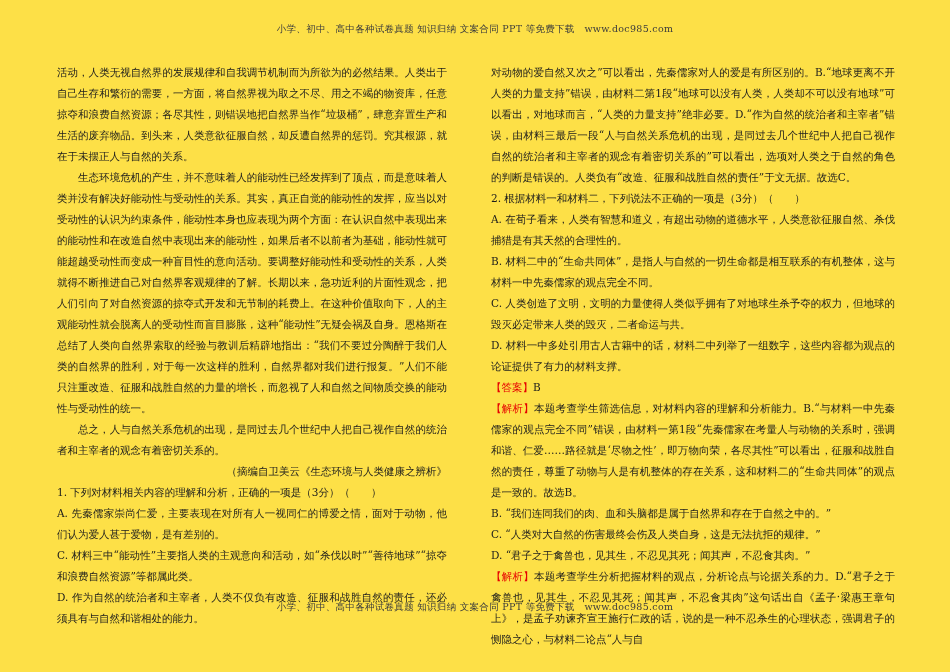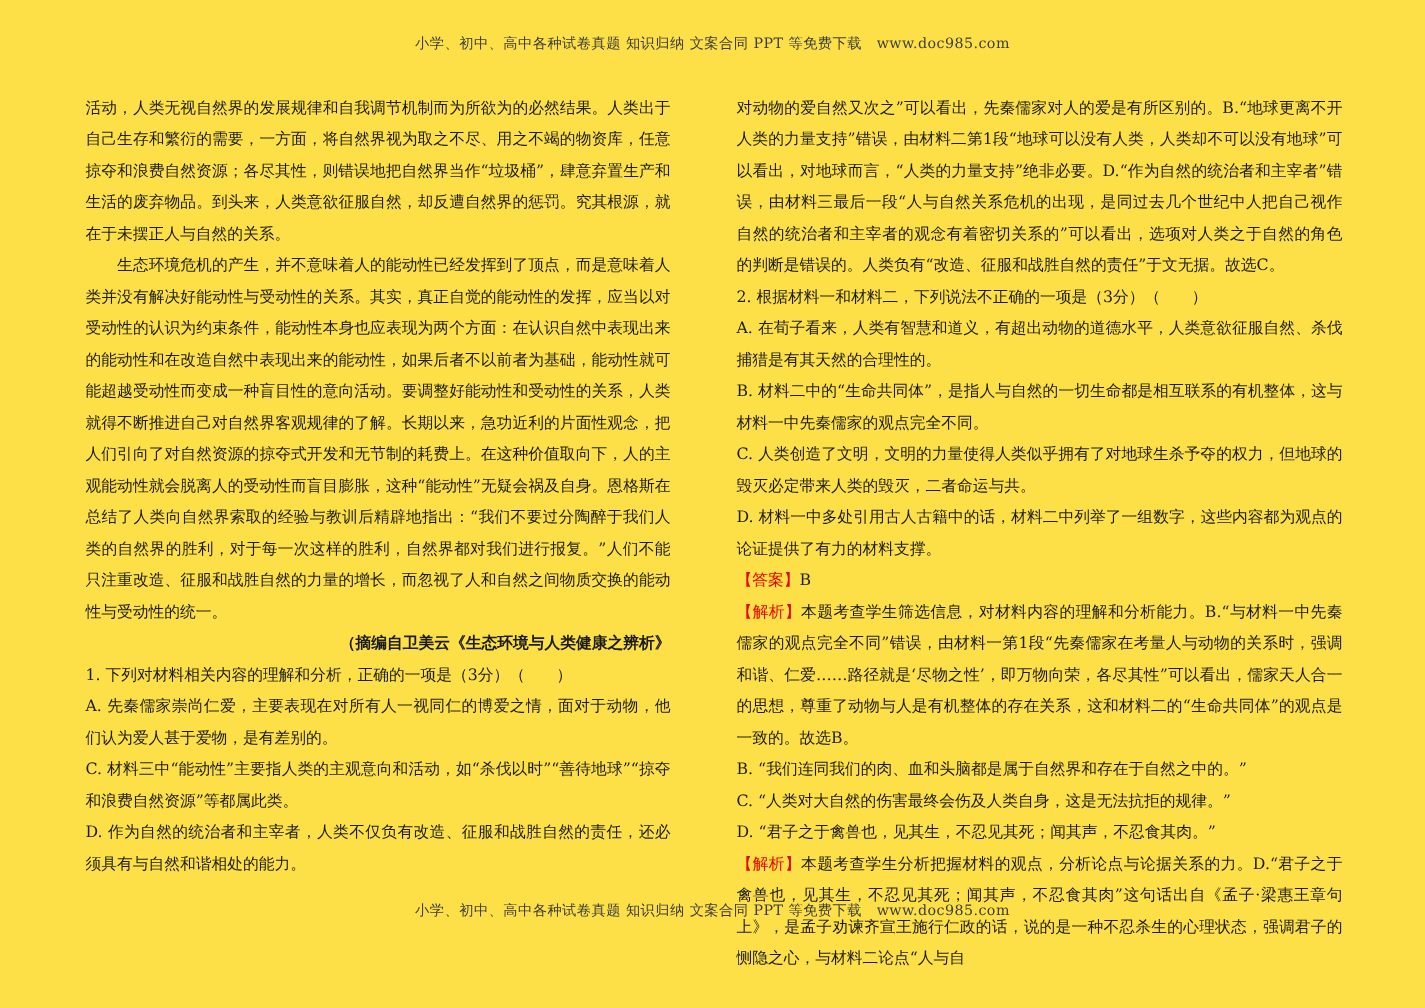--- a/index.html
+++ b/index.html
@@ -22,58 +22,59 @@
     display:flex; gap:44px; align-items:flex-start;
   }
   .col {
     width:390px; font-size:10.5px; line-height:21px;
     text-align:justify; text-justify:inter-ideograph;
     word-break:break-all; overflow-wrap:anywhere;
   }
   .col-right { width:404px; }
   .col p { margin:0; }
   .indent { text-indent:2em; }
-  .attribution { text-align:right;font-weight:bold; }
+  .attribution { text-align:right; }
   .red { color:var(--red,#e60000); }
 </style>
 </head>
 <body>
 
 <div class="page" style="background: #fde047;">
 
   <div class="pgheader">
     <span>小学、初中、高中各种试卷真题 知识归纳 文案合同 PPT 等免费下载　www.doc985.com</span>
   </div>
 
   <div class="columns">
 
     <div class="col">
       <p>活动，人类无视自然界的发展规律和自我调节机制而为所欲为的必然结果。人类出于自己生存和繁衍的需要，一方面，将自然界视为取之不尽、用之不竭的物资库，任意掠夺和浪费自然资源；各尽其性，则错误地把自然界当作“垃圾桶”，肆意弃置生产和生活的废弃物品。到头来，人类意欲征服自然，却反遭自然界的惩罚。究其根源，就在于未摆正人与自然的关系。</p>
       <p class="indent">生态环境危机的产生，并不意味着人的能动性已经发挥到了顶点，而是意味着人类并没有解决好能动性与受动性的关系。其实，真正自觉的能动性的发挥，应当以对受动性的认识为约束条件，能动性本身也应表现为两个方面：在认识自然中表现出来的能动性和在改造自然中表现出来的能动性，如果后者不以前者为基础，能动性就可能超越受动性而变成一种盲目性的意向活动。要调整好能动性和受动性的关系，人类就得不断推进自己对自然界客观规律的了解。长期以来，急功近利的片面性观念，把人们引向了对自然资源的掠夺式开发和无节制的耗费上。在这种价值取向下，人的主观能动性就会脱离人的受动性而盲目膨胀，这种“能动性”无疑会祸及自身。恩格斯在总结了人类向自然界索取的经验与教训后精辟地指出：“我们不要过分陶醉于我们人类的自然界的胜利，对于每一次这样的胜利，自然界都对我们进行报复。”人们不能只注重改造、征服和战胜自然的力量的增长，而忽视了人和自然之间物质交换的能动性与受动性的统一。</p>
+      <p class="indent">总之，人与自然关系危机的出现，是同过去几个世纪中人把自己视作自然的统治者和主宰者的观念有着密切关系的。</p>
       <p class="attribution">（摘编自卫美云《生态环境与人类健康之辨析》</p>
 
       <p>1. 下列对材料相关内容的理解和分析，正确的一项是（3分）（　　）</p>
       <p>A. 先秦儒家崇尚仁爱，主要表现在对所有人一视同仁的博爱之情，面对于动物，他们认为爱人甚于爱物，是有差别的。</p>
       <p>C. 材料三中“能动性”主要指人类的主观意向和活动，如“杀伐以时”“善待地球”“掠夺和浪费自然资源”等都属此类。</p>
       <p>D. 作为自然的统治者和主宰者，人类不仅负有改造、征服和战胜自然的责任，还必须具有与自然和谐相处的能力。</p>
 
       <p></p>
 
     </div>
 
     <div class="col col-right">
       <p>对动物的爱自然又次之”可以看出，先秦儒家对人的爱是有所区别的。B.“地球更离不开人类的力量支持”错误，由材料二第1段“地球可以没有人类，人类却不可以没有地球”可以看出，对地球而言，“人类的力量支持”绝非必要。D.“作为自然的统治者和主宰者”错误，由材料三最后一段“人与自然关系危机的出现，是同过去几个世纪中人把自己视作自然的统治者和主宰者的观念有着密切关系的”可以看出，选项对人类之于自然的角色的判断是错误的。人类负有“改造、征服和战胜自然的责任”于文无据。故选C。</p>
 
       <p>2. 根据材料一和材料二，下列说法不正确的一项是（3分）（　　）</p>
       <p>A. 在荀子看来，人类有智慧和道义，有超出动物的道德水平，人类意欲征服自然、杀伐捕猎是有其天然的合理性的。</p>
       <p>B. 材料二中的“生命共同体”，是指人与自然的一切生命都是相互联系的有机整体，这与材料一中先秦儒家的观点完全不同。</p>
       <p>C. 人类创造了文明，文明的力量使得人类似乎拥有了对地球生杀予夺的权力，但地球的毁灭必定带来人类的毁灭，二者命运与共。</p>
       <p>D. 材料一中多处引用古人古籍中的话，材料二中列举了一组数字，这些内容都为观点的论证提供了有力的材料支撑。</p>
       <p><span class="red">【答案】</span><span>B</span></p>
-      <p><span class="red">【解析】</span><span>本题考查学生筛选信息，对材料内容的理解和分析能力。B.“与材料一中先秦儒家的观点完全不同”错误，由材料一第1段“先秦儒家在考量人与动物的关系时，强调和谐、仁爱……路径就是‘尽物之性’，即万物向荣，各尽其性”可以看出，儒家天人合一的思想，尊重了动物与人是有机整体的存在关系，这和材料二的“生命共同体”的观点是一致的。故选B。</span></p>
+      <p><span class="red">【解析】</span><span>本题考查学生筛选信息，对材料内容的理解和分析能力。B.“与材料一中先秦儒家的观点完全不同”错误，由材料一第1段“先秦儒家在考量人与动物的关系时，强调和谐、仁爱……路径就是‘尽物之性’，即万物向荣，各尽其性”可以看出，征服和战胜自然的责任，尊重了动物与人是有机整体的存在关系，这和材料二的“生命共同体”的观点是一致的。故选B。</span></p>
 
       <p>B. “我们连同我们的肉、血和头脑都是属于自然界和存在于自然之中的。”</p>
       <p>C. “人类对大自然的伤害最终会伤及人类自身，这是无法抗拒的规律。”</p>
       <p>D. “君子之于禽兽也，见其生，不忍见其死；闻其声，不忍食其肉。”</p>
       <p><span class="red">【解析】</span><span>本题考查学生分析把握材料的观点，分析论点与论据关系的力。D.“君子之于禽兽也，见其生，不忍见其死；闻其声，不忍食其肉”这句话出自《孟子·梁惠王章句上》，是孟子劝谏齐宣王施行仁政的话，说的是一种不忍杀生的心理状态，强调君子的恻隐之心，与材料二论点“人与自</span></p>
     </div>
 
   </div>
 
   <div class="pgfooter">

